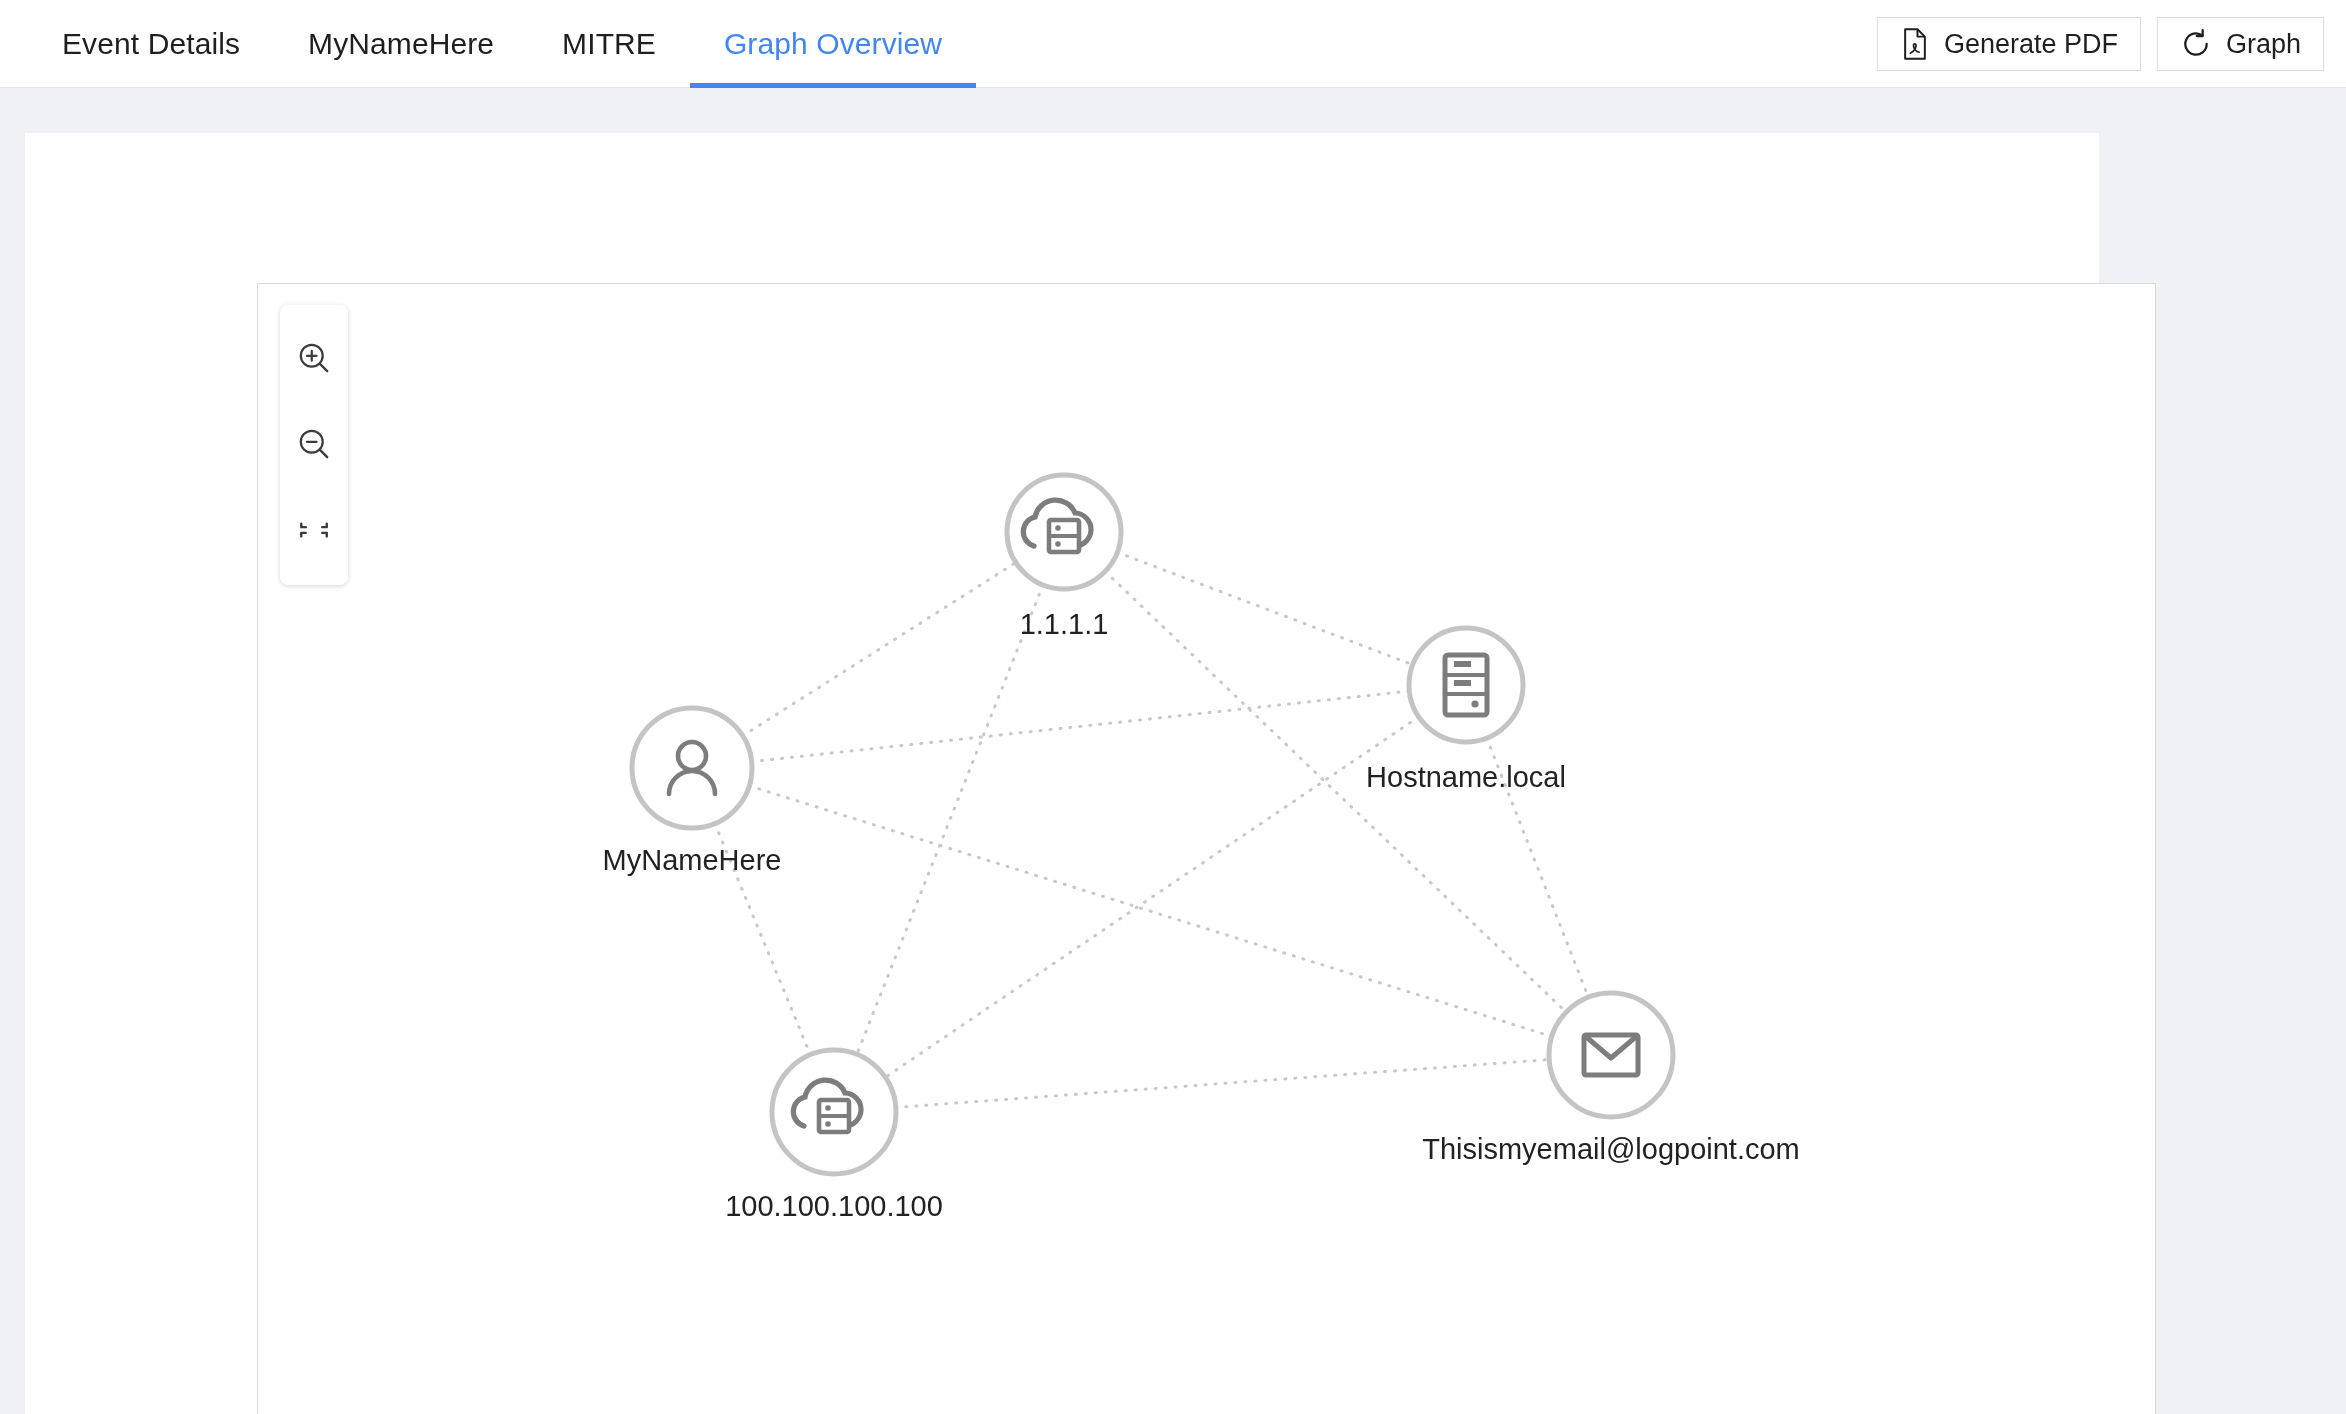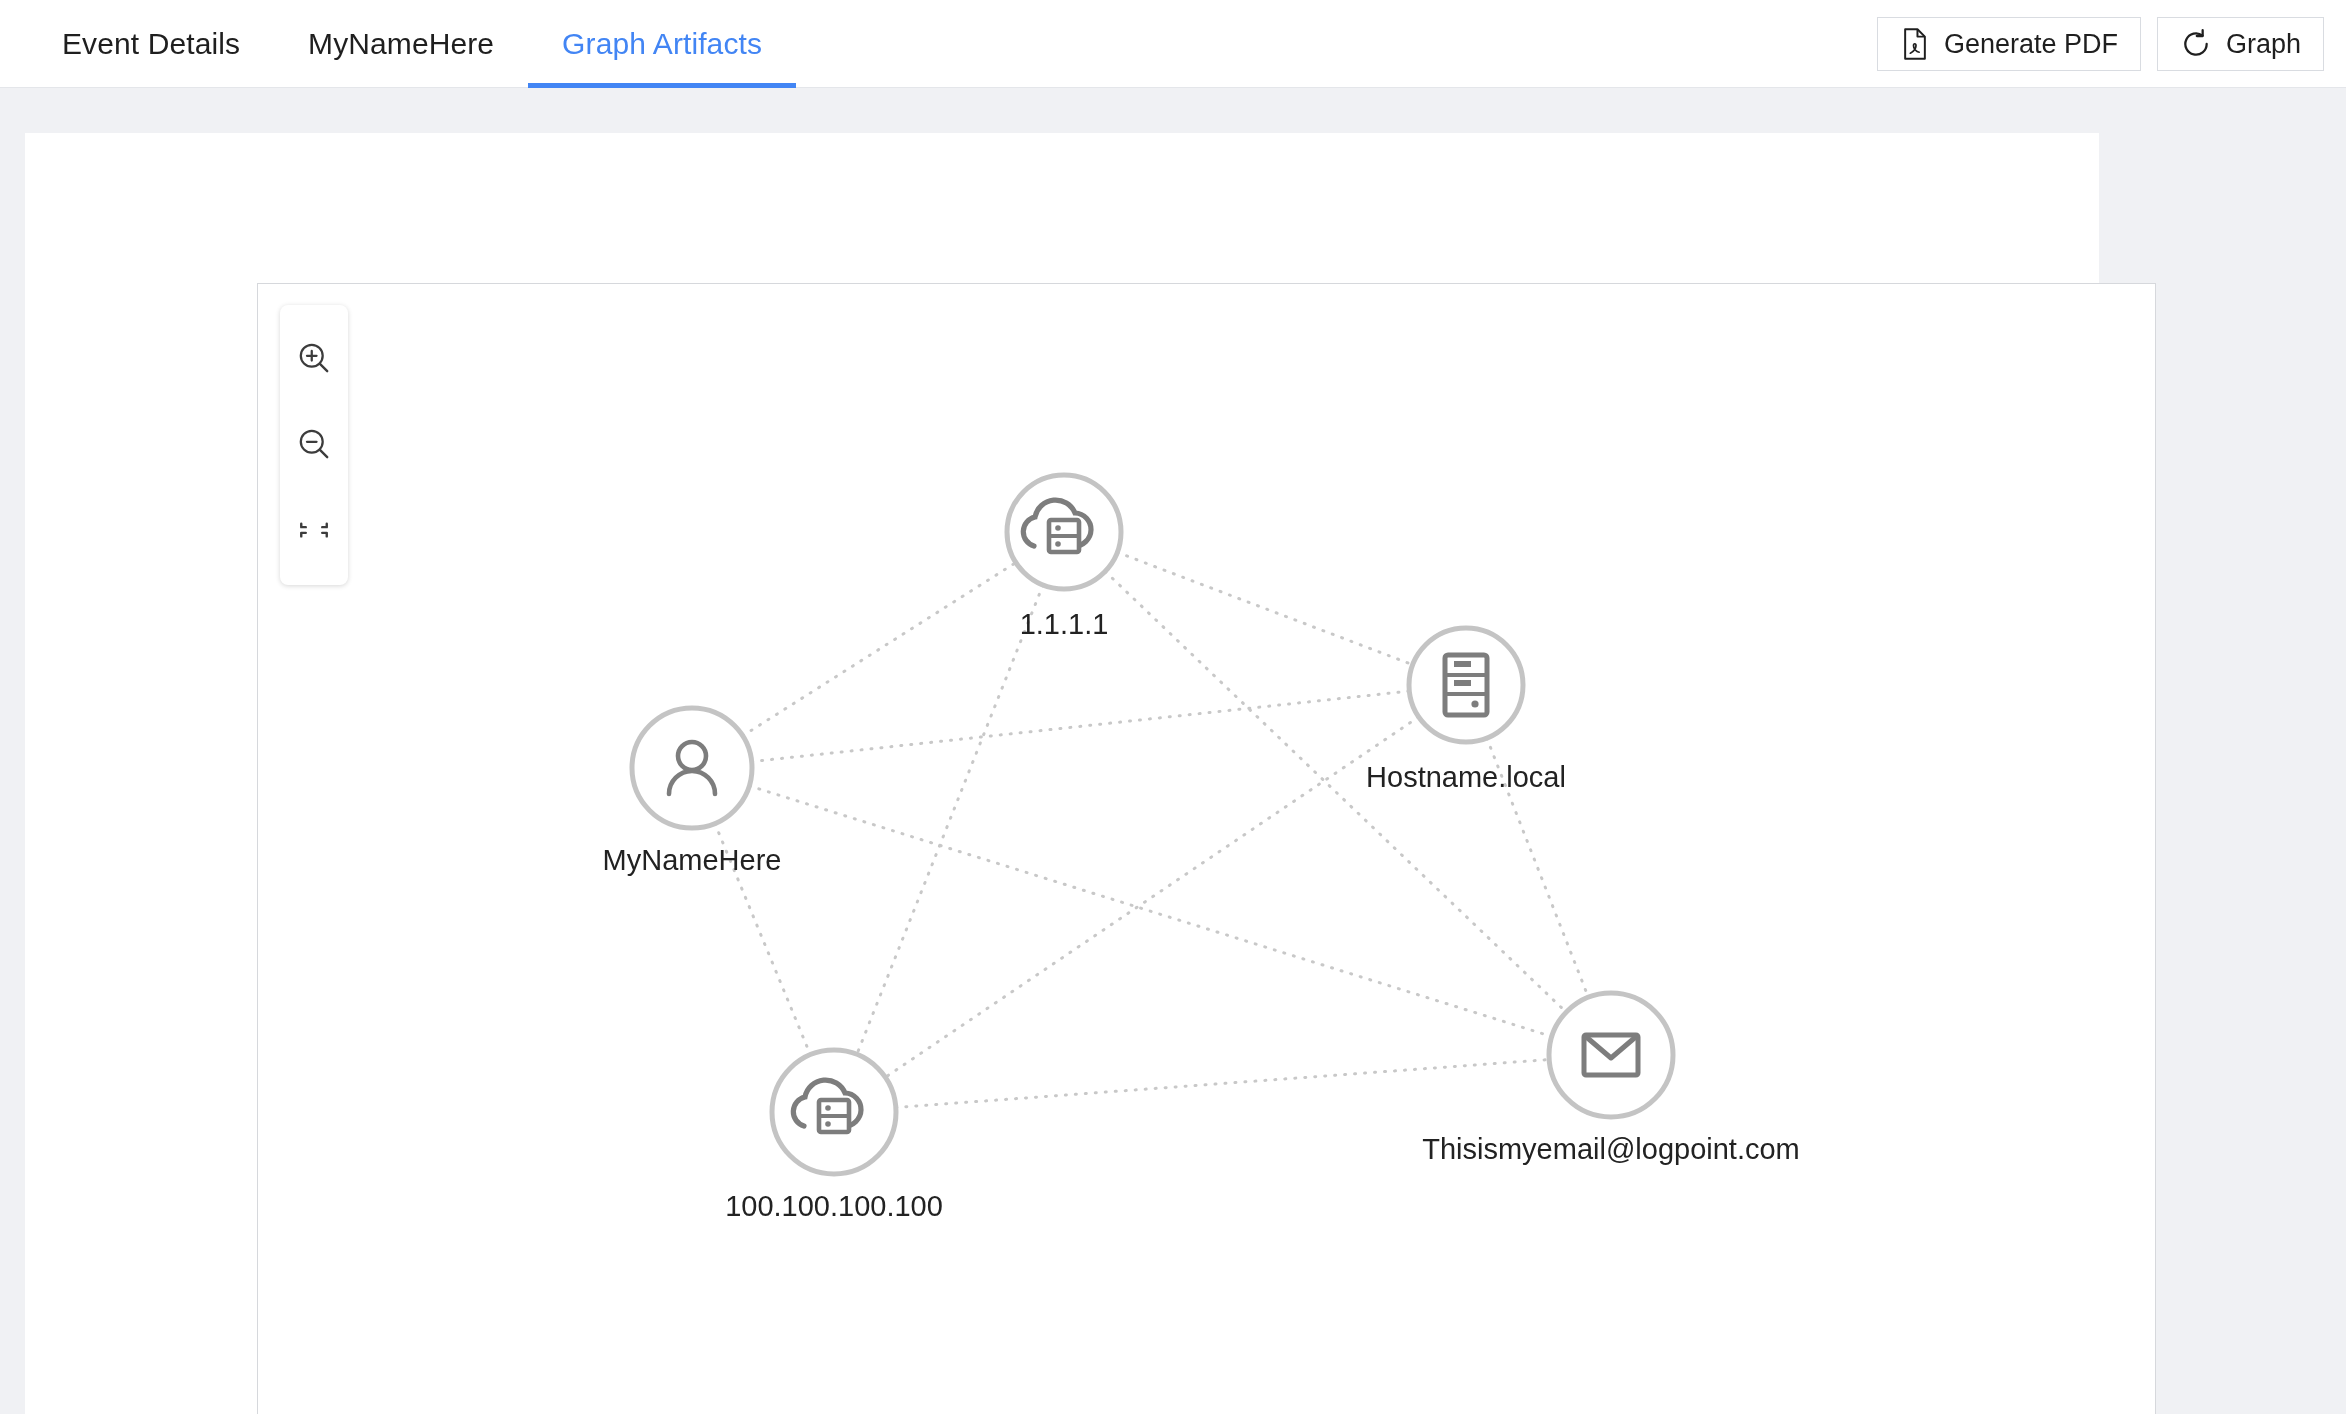--- a/index.html
+++ b/index.html
@@ -142,22 +142,25 @@
 <body>
 
 <div class="tabbar">
   <div class="tabs">
     <div class="tab">
       <span>Event Details</span>
     </div>
     <div class="tab">
       <span>MyNameHere</span>
     </div>
+    <div class="tab">
+      <span>MITRE</span>
+    </div>
     <div class="tab active">
-      <span>Graph Artifacts</span>
+      <span>Graph Overview</span>
     </div>
   </div>
 
   <div class="actions">
     <div class="btn">
       <span>
         <svg width="30" height="32" viewBox="0 0 24 26">
           <path d="M4 1h10l6 6v18H4z" fill="none" stroke="#1f1f1f" stroke-width="1.6" stroke-linejoin="round"></path>
           <path d="M14 1v6h6" fill="none" stroke="#1f1f1f" stroke-width="1.6" stroke-linejoin="round"></path>
           <path d="M8.2 20.5c3-1.2 4.6-4.2 4.6-6.1 0-1-.4-1.6-1-1.6s-1 .6-1 1.6c0 2.6 2.3 5 4.6 5.3" fill="none" stroke="#1f1f1f" stroke-width="1.4" stroke-linecap="round"></path>

